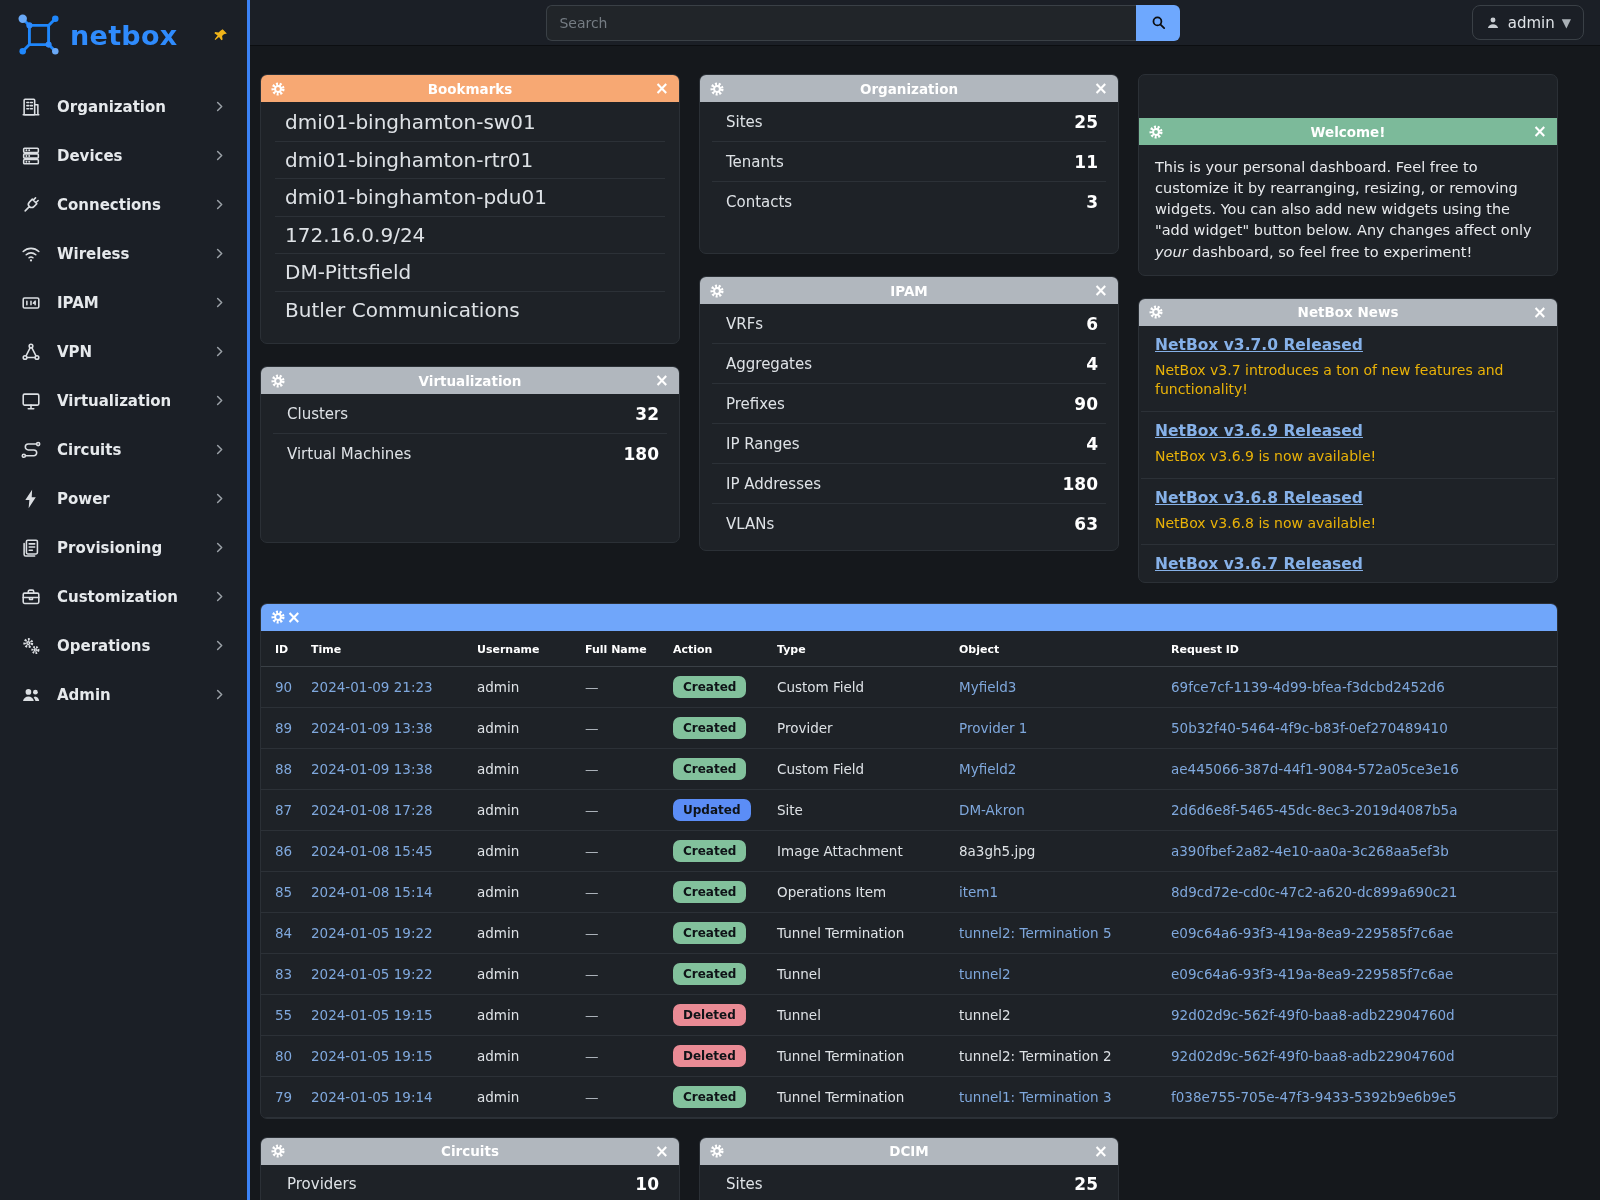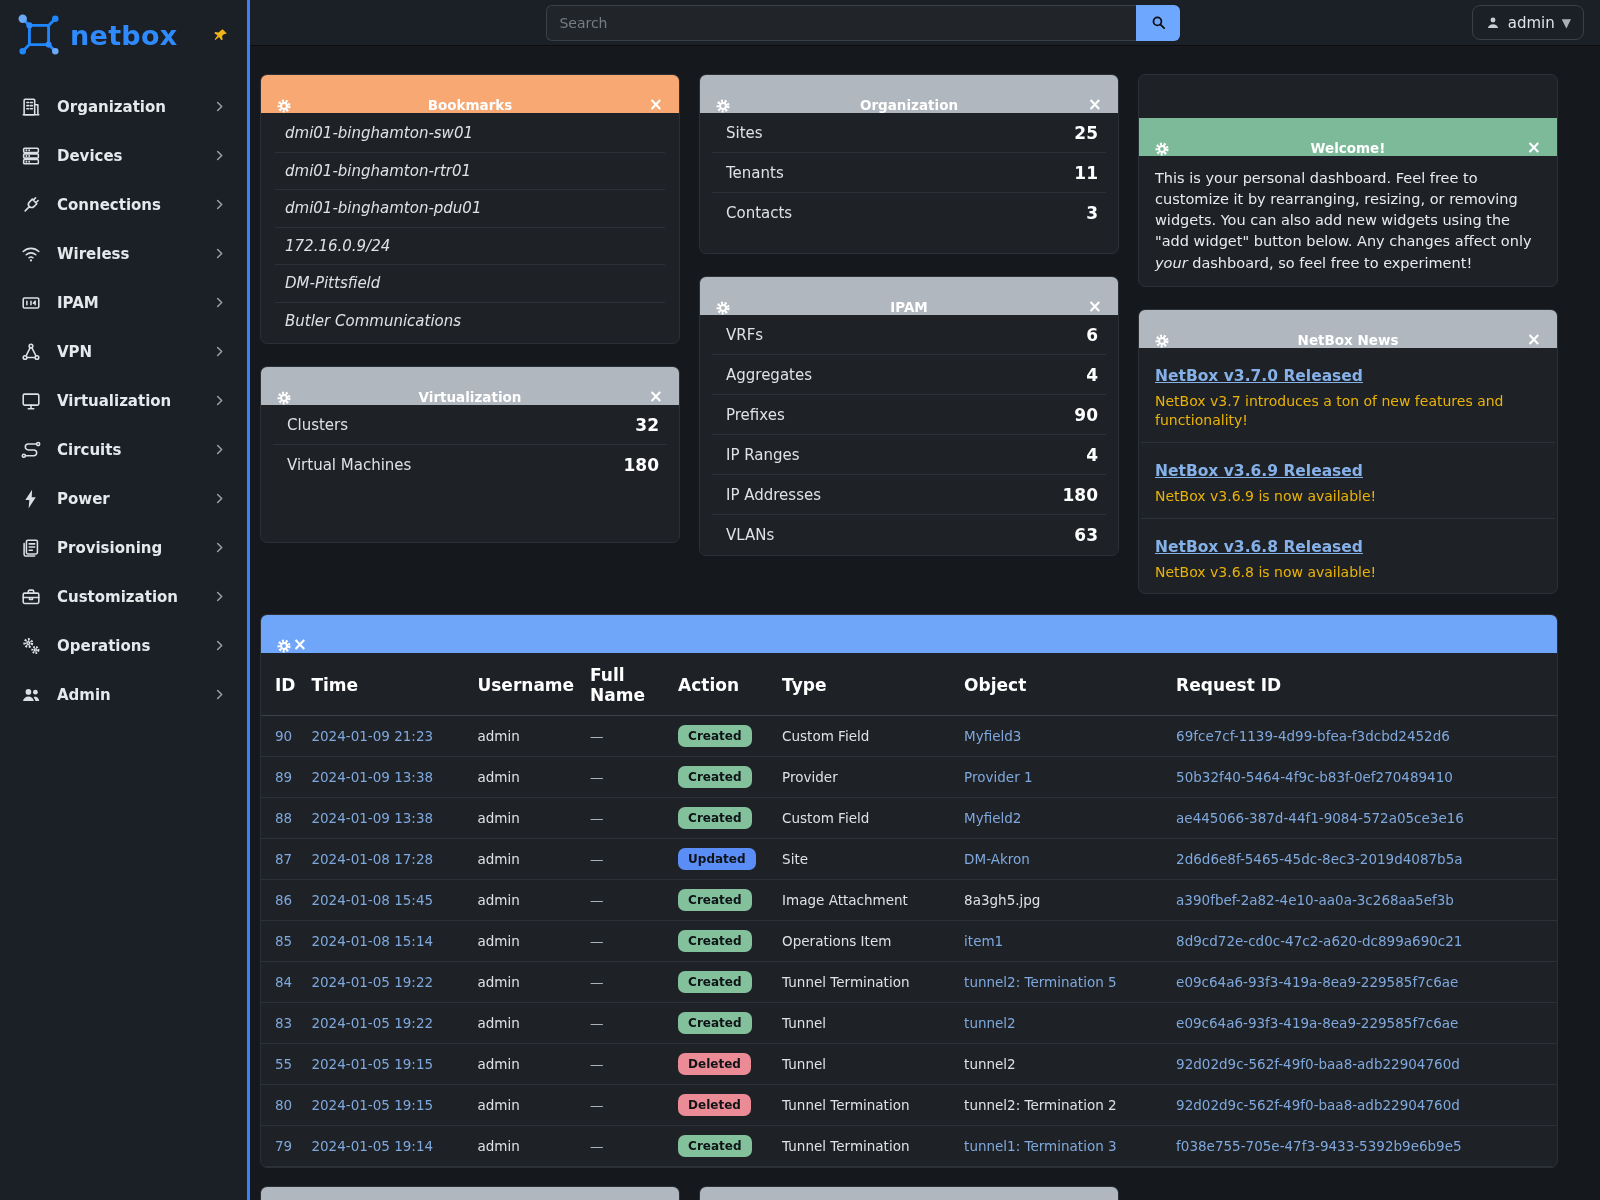--- a/index.html
+++ b/index.html
@@ -34,54 +34,54 @@
   .user-menu { display:flex; align-items:center; gap:7px; border:1px solid #3a4046;
     border-radius:8px; height:35px; padding:0 12px; font-size:15px; cursor:pointer; color:#dee2e6; }
   .caret { font-size:12px; color:#aab0b6; }
 
   
   .content { padding:28px 0 0 10px; width:1308px; }
   .grid3 { display:grid; grid-template-columns:420px 420px 420px; gap:0 19px; align-items:start; }
   .col { display:flex; flex-direction:column; gap:22px; }
 
   .widget { background:#1e2227; border:1px solid #2b3036; border-radius:7px; overflow:hidden; }
-  .widget-header { height:38px; display:flex; align-items:flex-end; padding:0 16px;
+  .widget-header { height:27px; display:flex; align-items:center; padding:0 10px;
     color:#fff; font-weight:bold; font-size:13.5px; }
   .widget-title { flex:1; text-align:center; }
   .gear-btn, .close-btn { cursor:pointer; display:flex; align-items:center; width:15px; }
   .close-btn { justify-content:flex-end; font-size:17px; line-height:1; color:#fff; }
   .gear-btn svg { width:14px; height:14px; }
 
   
   .bm-list { padding-top:2px; }
   .bm-row { margin:0 14px; padding-left:10px; height:37.5px; display:flex; align-items:center;
-    font-size:15px; border-bottom:1px solid #2c3137; cursor:pointer;font-style:italic; }
+    font-size:20px; border-bottom:1px solid #2c3137; cursor:pointer; }
   .bm-row:last-child { border-bottom:none; }
 
   
   .stat-row { display:flex; justify-content:space-between; align-items:center; height:40px;
     margin:0 12px; padding:0 8px 0 14px; border-bottom:1px solid #2c3137; font-size:15px; cursor:pointer; }
   .stat-list .stat-row:last-child { border-bottom:none; }
   .stat-list.keep-borders .stat-row:last-child { border-bottom:1px solid #2c3137; }
   .stat-value { font-weight:bold; font-size:17px; color:#fff; }
 
   
   .welcome-body { padding:12px 16px; font-size:14.5px; line-height:1.46; color:#e8eaed; }
 
   
-  .news-item { margin:0 2px; padding:18px 14px 10px; border-bottom:1px solid #2c3137; }
+  .news-item { margin:0 2px; padding:9px 14px 10px; border-bottom:1px solid #2c3137; }
   .news-item:last-child { border-bottom:none; }
   .news-link { color:var(--news-link,#86b1e8); font-weight:bold; font-size:15.5px;
     text-decoration:underline; cursor:pointer; }
   .news-summary { margin:7px 0 1px; font-size:14px; color:#eab308; line-height:1.4; }
 
   
   .changelog { margin-top:20px; width:1298px; }
   .cl-table { width:100%; border-collapse:collapse; font-size:13.5px; }
-  .cl-table th { text-align:left; padding:12px 8px 10px; font-size:17px; color:#fff;
+  .cl-table th { text-align:left; padding:12px 8px 10px; font-size:11px; color:#fff;
     border-bottom:1px solid #3a4046; }
   .cl-table td { padding:9px 8px; border-bottom:1px solid #2c3137; }
   .cl-table th:first-child, .cl-table td:first-child { padding-left:14px; }
   .tbl-link { color:var(--link,#7fa8dd); text-decoration:none; cursor:pointer; }
   .dim { color:#aab1b8; }
   .badge { display:inline-block; padding:4px 10px; border-radius:7px; font-size:12px;
     font-weight:bold; color:#0f1317; }
 
   .grid-bottom { display:grid; grid-template-columns:420px 420px; gap:19px; margin-top:18px; }
   .cut { min-height:165px; }

